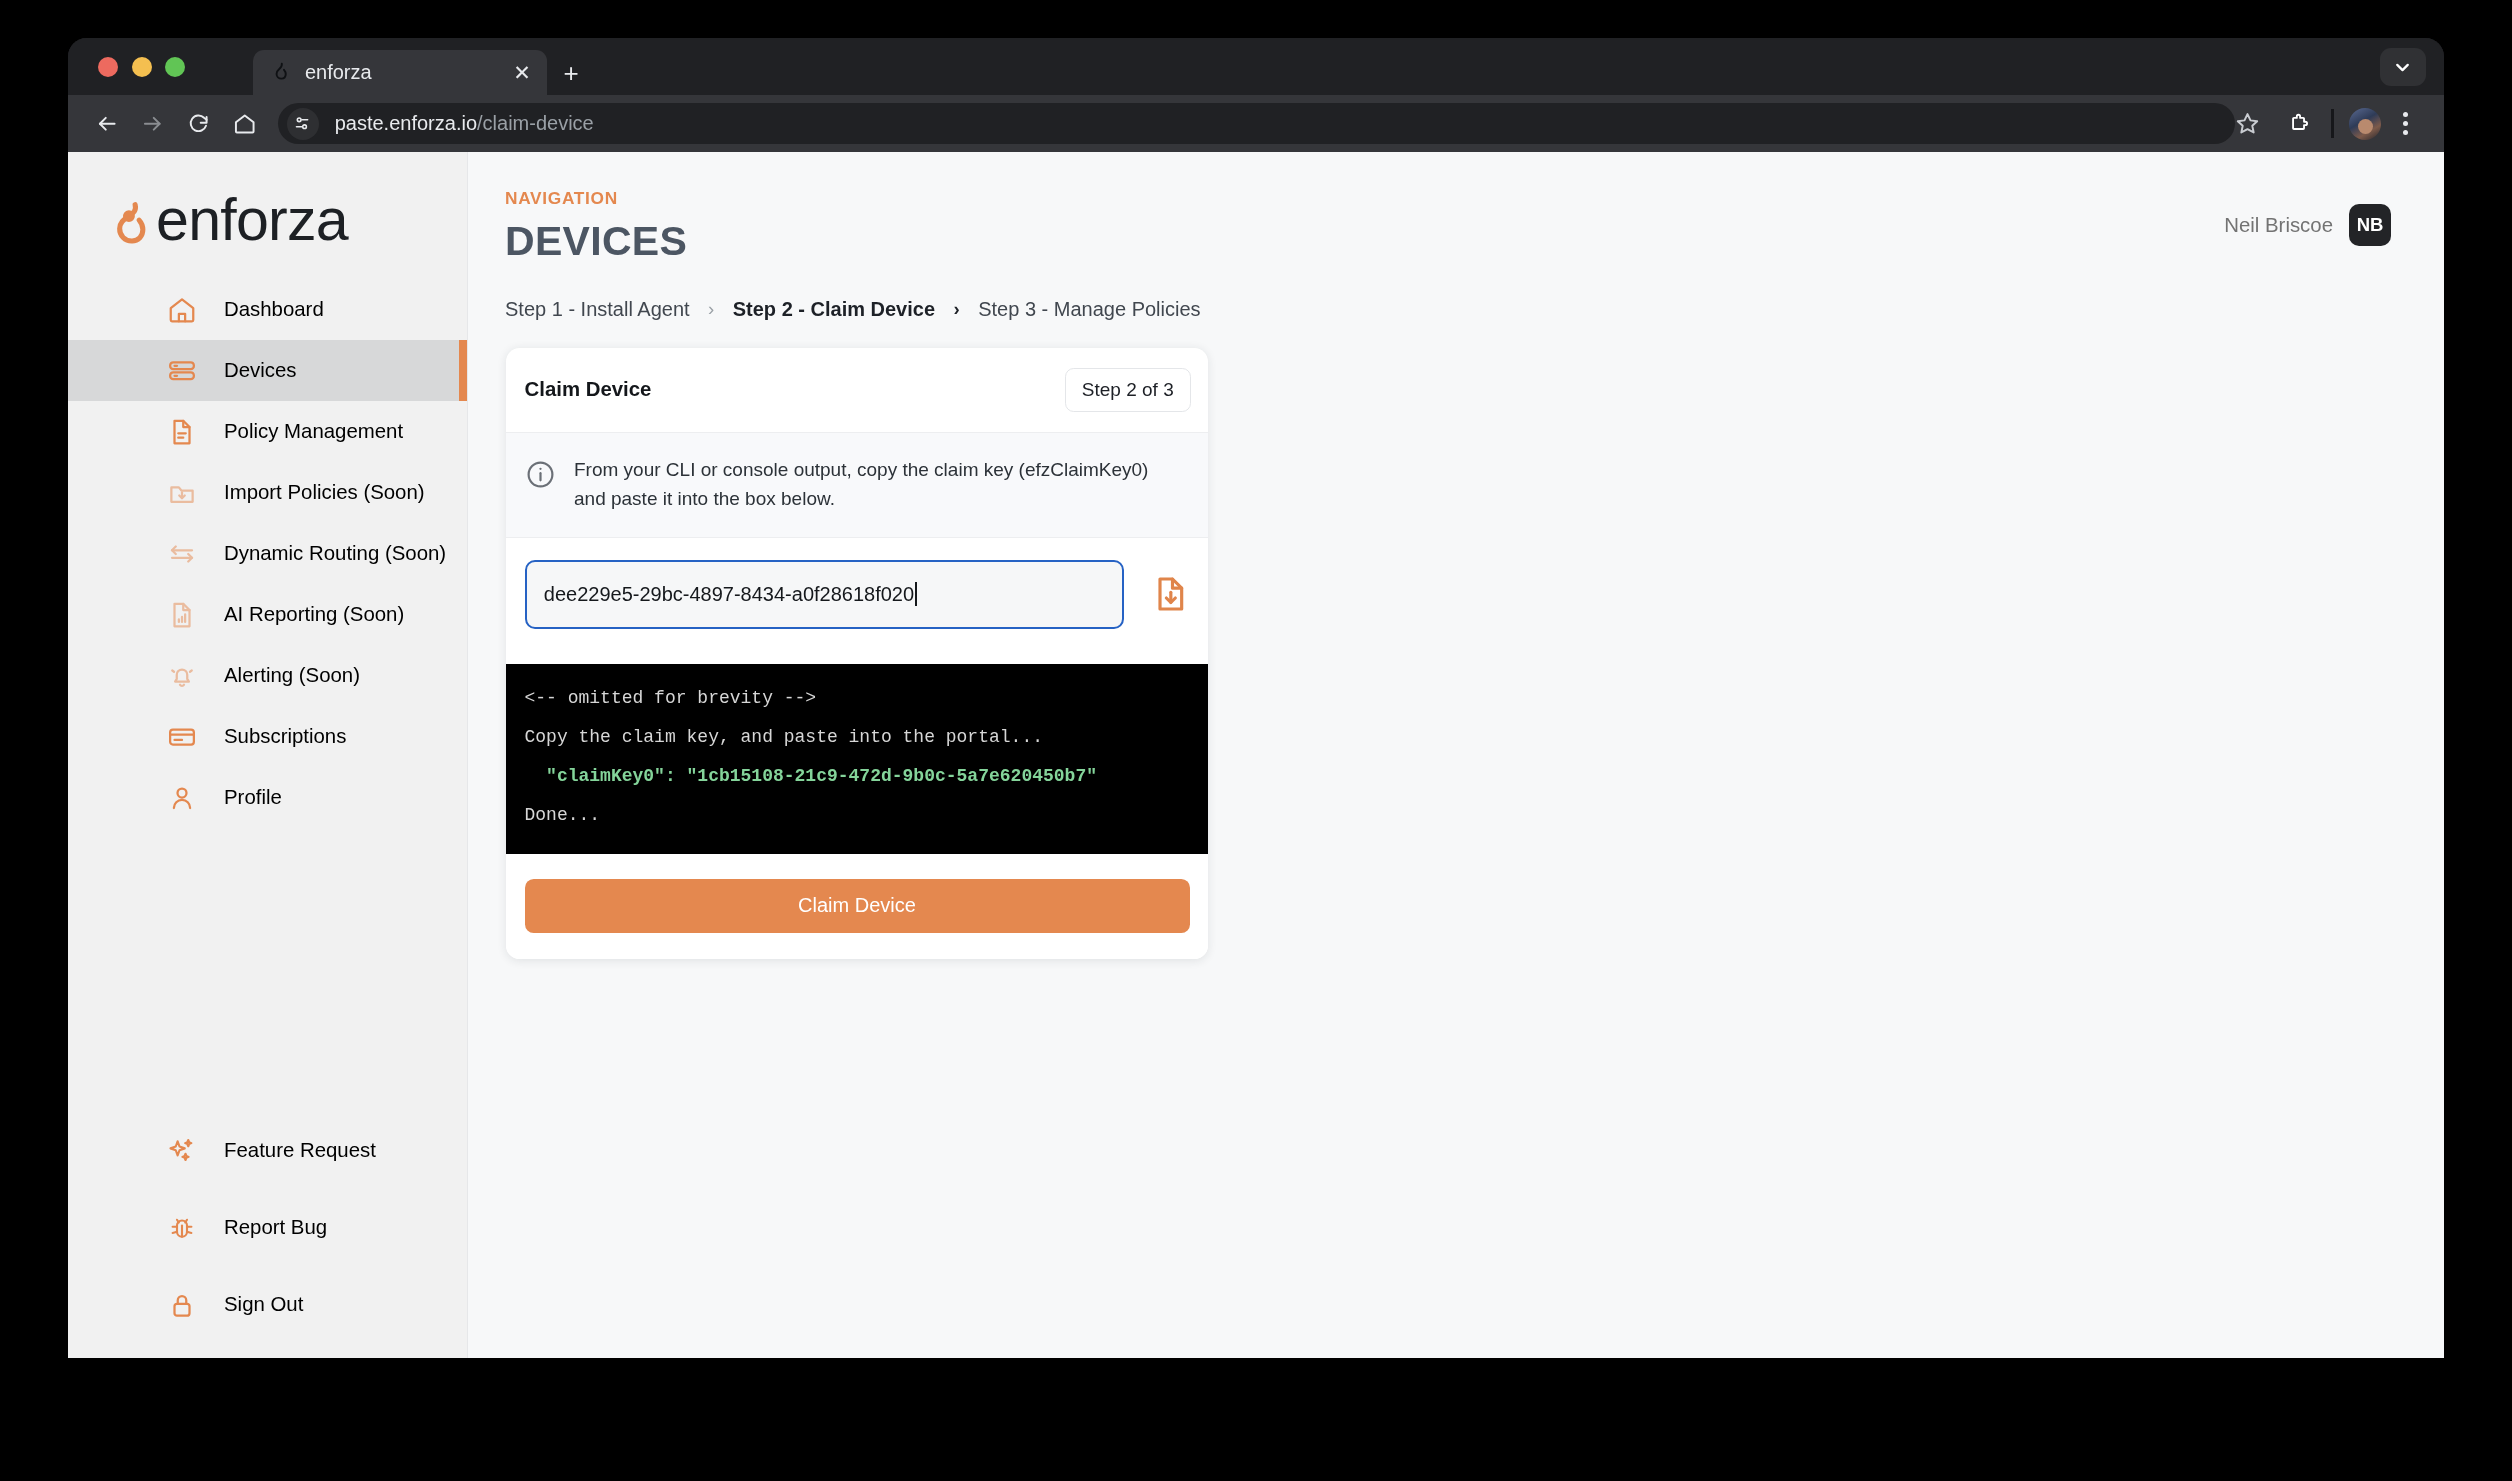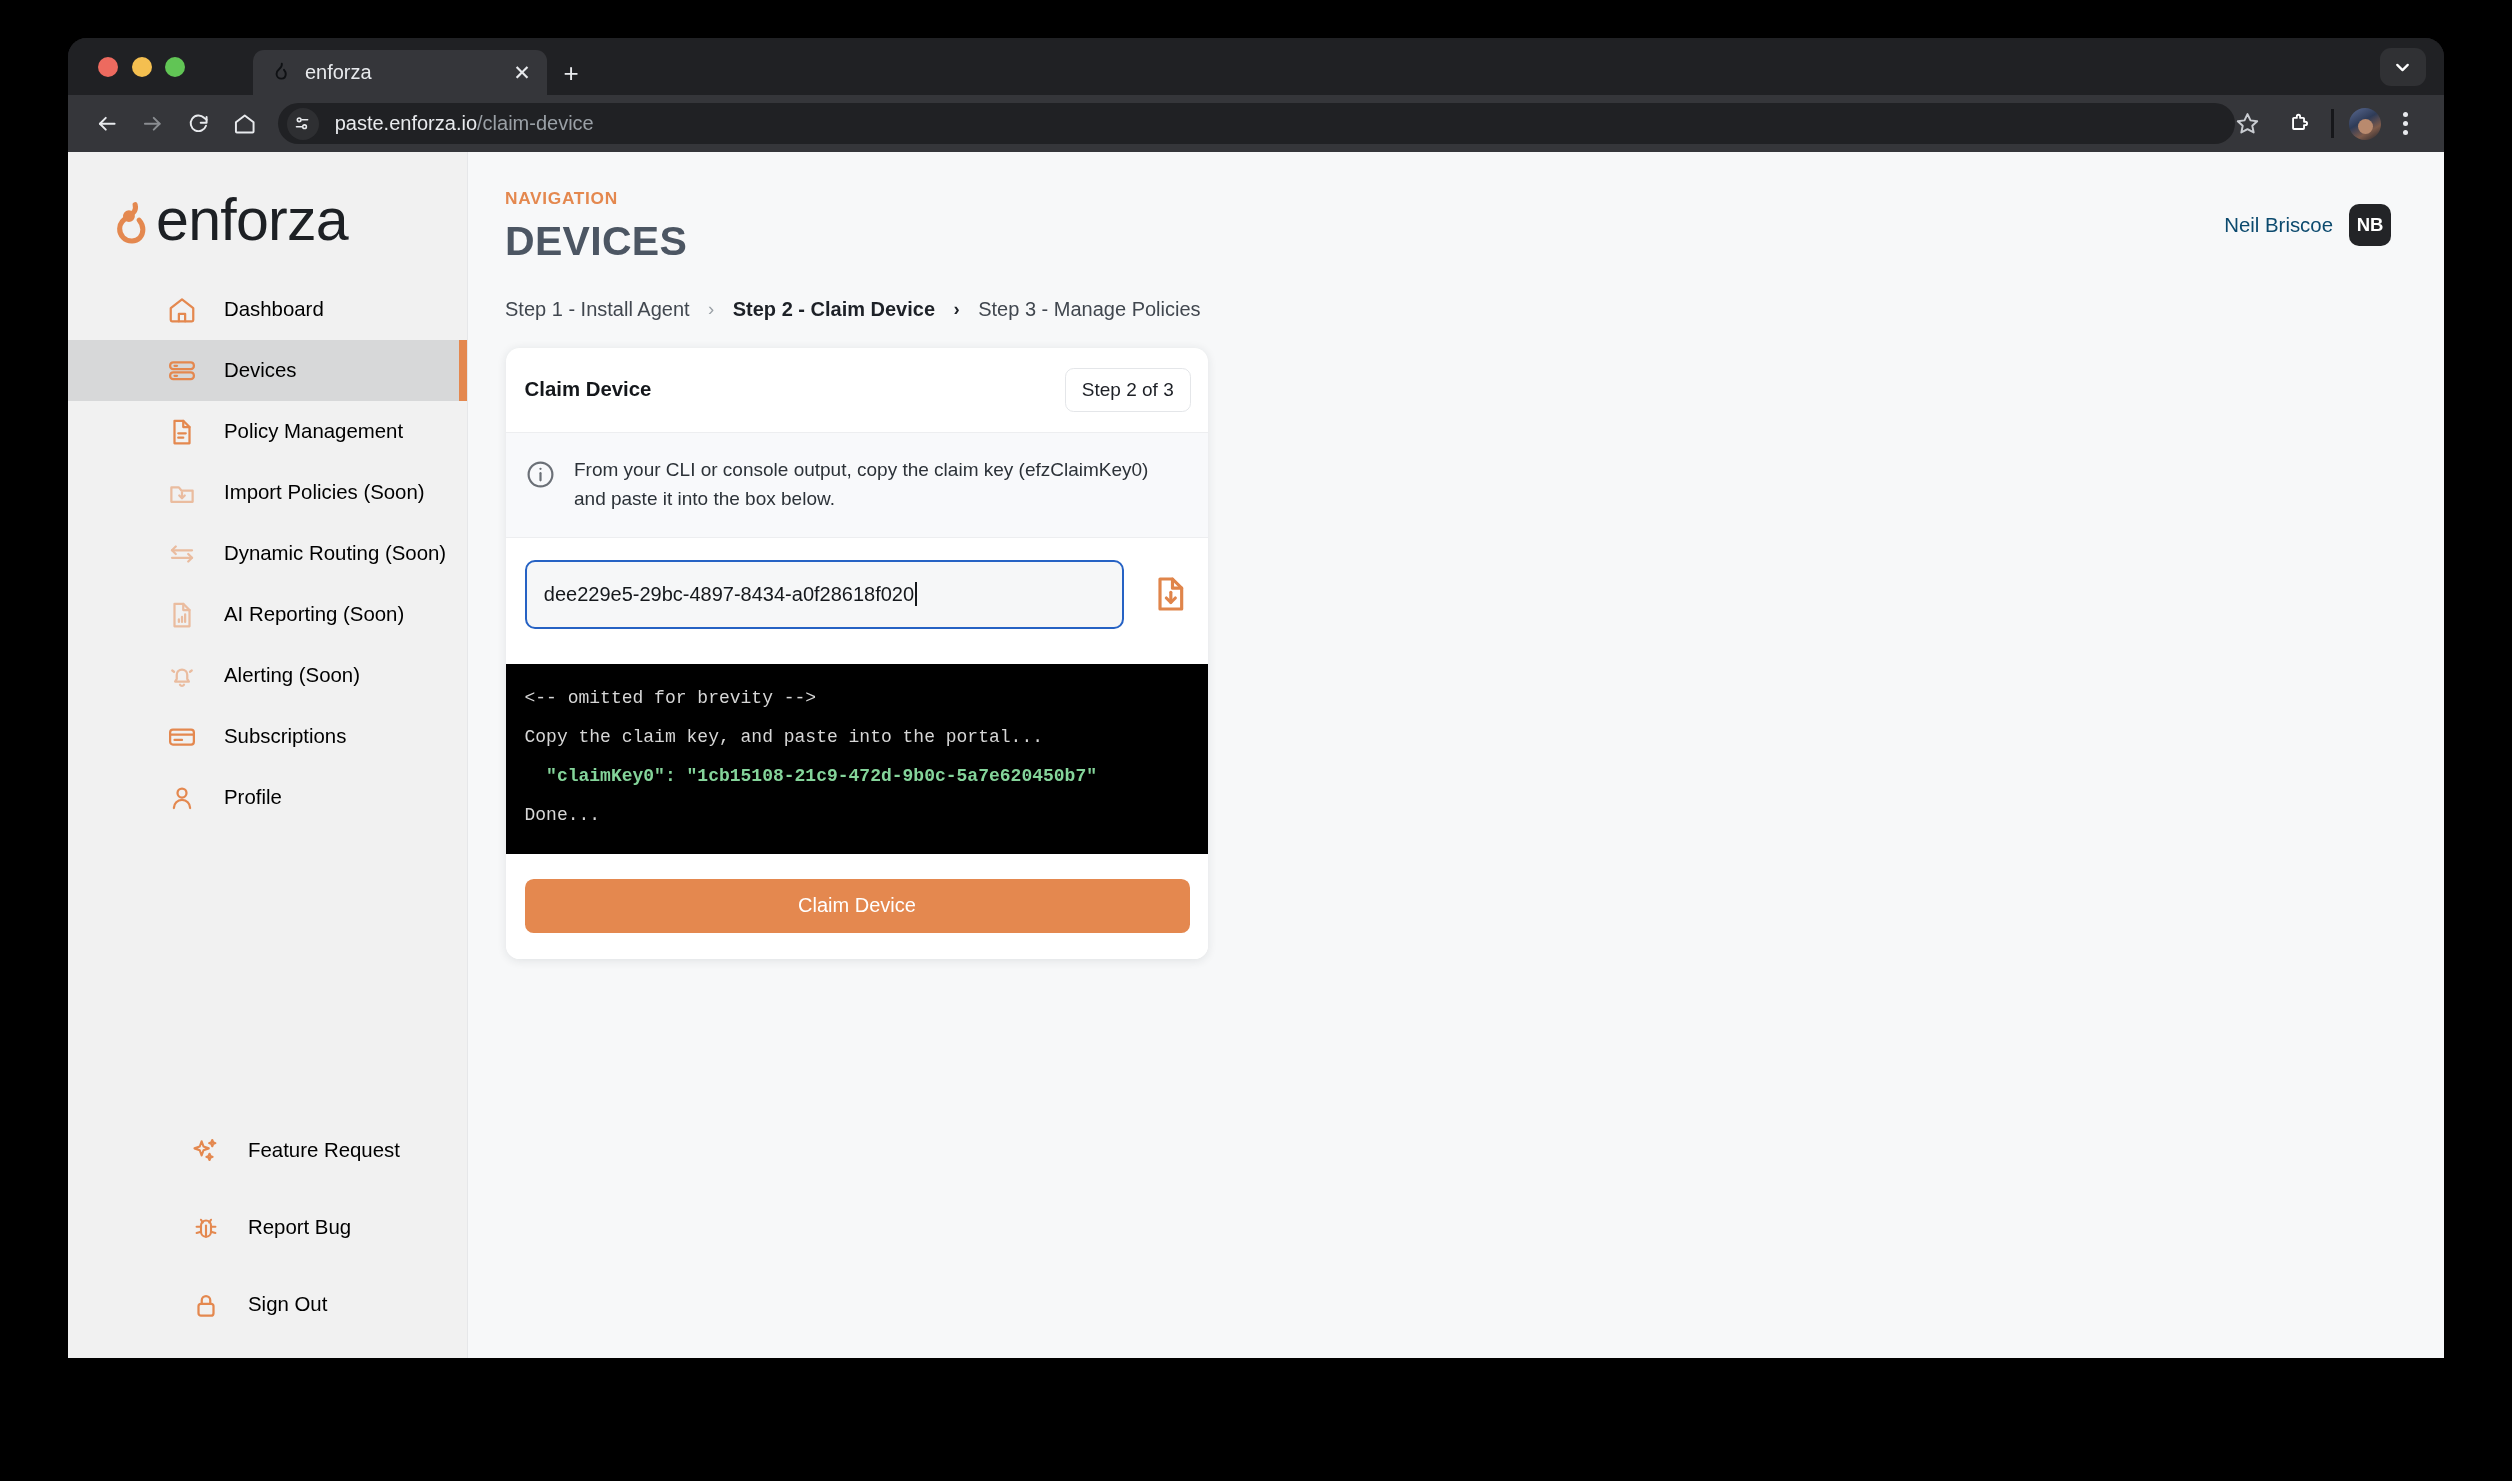--- a/index.html
+++ b/index.html
@@ -171,21 +171,21 @@
   .nav-item.active { background: #d7d8d9; }
   .nav-item.active::after {
     content: '';
     position: absolute; right: 0; top: 0;
     width: 8px; height: 100%;
     background: #e4884f;
   }
   .nav-item.disabled { color: #000000; }
   .nav-item.disabled .nav-icon { opacity: 0.5; }
 
-  #sidebar-bottom { margin-top: auto; padding-bottom: 16px; margin-left: 24px; }
+  #sidebar-bottom { margin-top: auto; padding-bottom: 16px; }
   #sidebar-bottom .nav-item { height: 77px; }
   #sidebar-version {
     padding-left: 98px;
     color: #a7abb0;
     font-size: 17.3px;
     padding-bottom: 17.3px;
   }
 
   
   #main {
@@ -209,21 +209,21 @@
     margin-top: 8.7px;
     color: #4c5663;
     font-size: 41px;
     font-weight: 700;
     letter-spacing: 0.3px;
   }
   #user-chip {
     display: flex; align-items: center; gap: 16px;
     margin-top: 16px;
   }
-  #user-name { color: #0c4a6e; font-size: 20.4px; }
+  #user-name { color: #737373; font-size: 20.4px; }
   #user-avatar {
     width: 42px; height: 42px;
     background: #232427;
     border-radius: 10px;
     color: #ffffff;
     font-size: 18.5px; font-weight: 700;
     display: flex; align-items: center; justify-content: center;
   }
 
   #step-breadcrumb {

